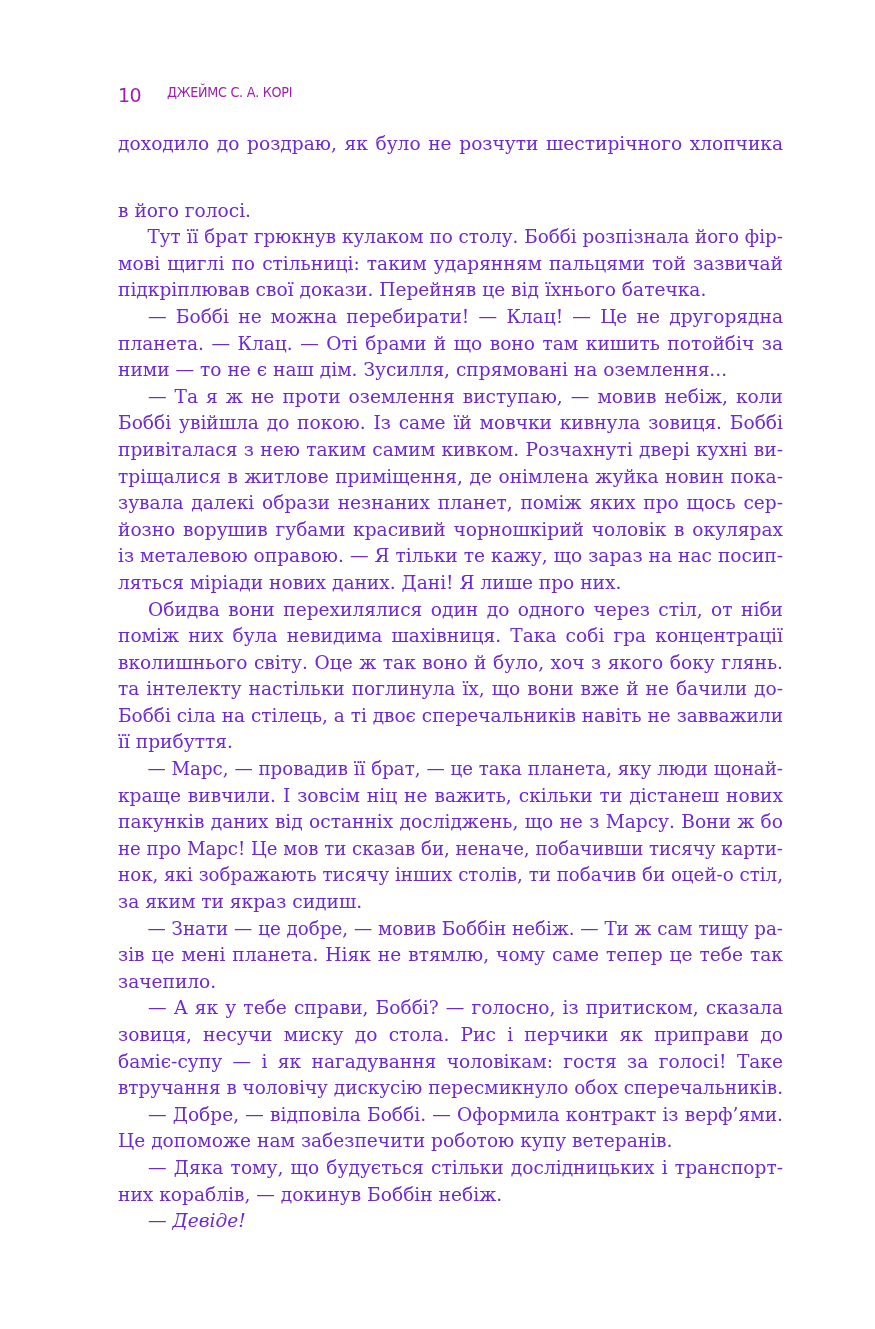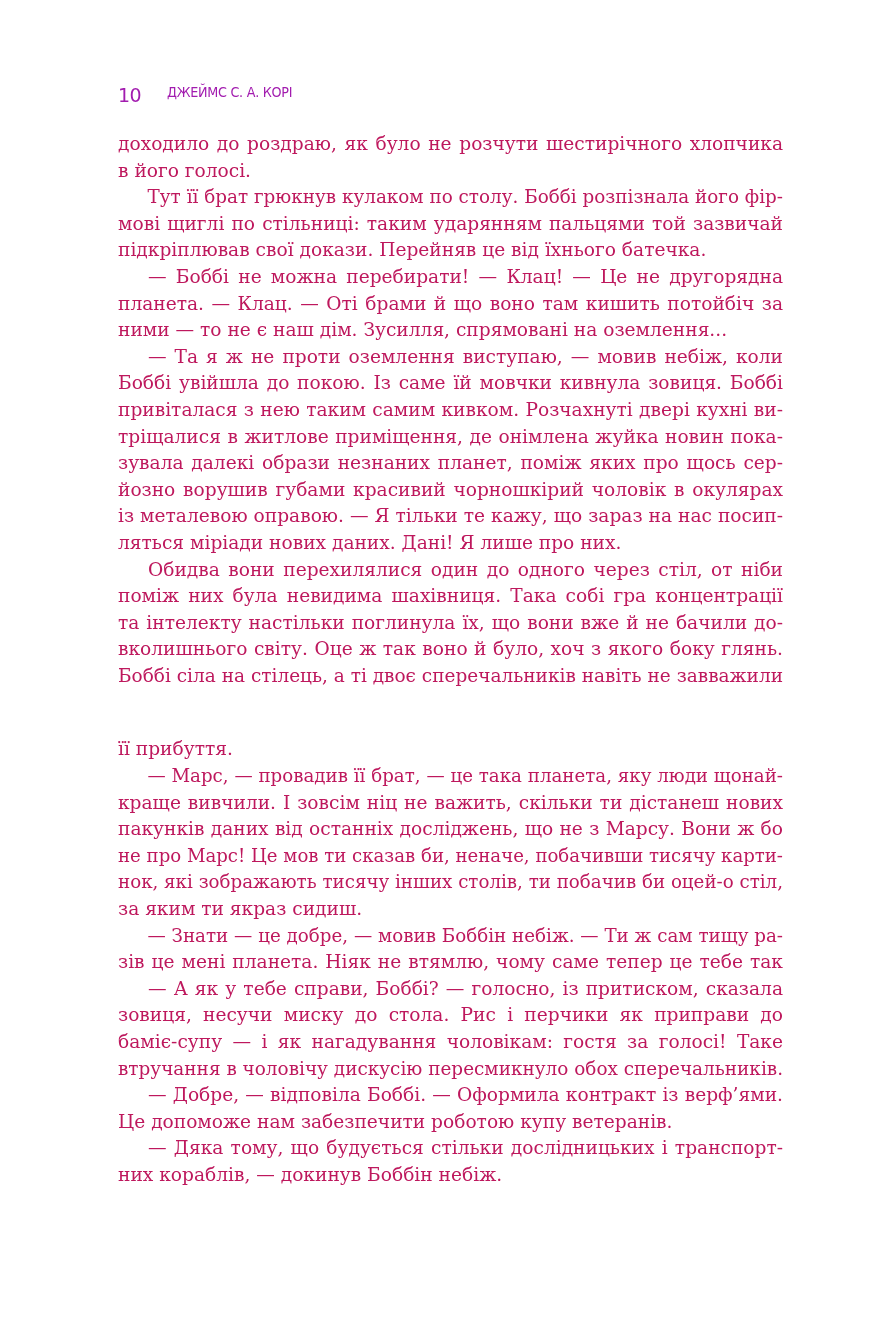--- a/index.html
+++ b/index.html
@@ -1,67 +1,69 @@
 <!DOCTYPE html>
 <html><head>
 <meta charset="utf-8">
 <style>
   html, body { margin: 0; padding: 0; background: #ffffff; }
   body { width: 875px; height: 1329px; position: relative; overflow: hidden; }
   .page { position: absolute; left: 0; top: 0; width: 875px; height: 1329px; background: #fff; }
   .running-head { position: absolute; left: 118px; top: 84px; height: 26px; display: flex; align-items: flex-start; color: #a21caf; }
   .page-num { font-family: "DejaVu Sans", sans-serif; font-size: 19px; letter-spacing: -0.5px; }
   .author { font-family: "DejaVu Sans", sans-serif; font-size: 14.5px; margin-left: 26px; letter-spacing: -0.3px; transform: scaleX(0.88); transform-origin: left; }
-  .text-block { position: absolute; left: 118px; top: 131px; width: 665px; font-family: "DejaVu Serif", serif; font-size: 18.6px; line-height: 26.6px; color: #be185d; }
+  .text-block { position: absolute; left: 118px; top: 131px; width: 665px; font-family: "DejaVu Serif", serif; font-size: 18.6px; line-height: 26.6px; color: #6d28d9; }
   .line { display: block; white-space: nowrap; text-align: justify; text-align-last: justify; height: 26.6px; transform-origin: left; }
   .line.last { text-align-last: left; }
   .line.indent { padding-left: 30px; box-sizing: border-box; }
   .italic { font-style: italic; }
 </style>
 </head>
 <body>
 
 <div class="page">
   <div class="running-head">
     <span class="page-num">10</span>
     <span class="author">ДЖЕЙМС С. А. КОРІ</span>
   </div>
   <div class="text-block" id="text-block">
       <div class="line" style="width: 665px;">доходило до роздраю, як було не розчути шестирічного хлопчика</div>
-      <div class="line last" style="width: 665px;">в його голосі.</div>
+      <div class="line last" style="width: 665px; margin-top: 40px;">в його голосі.</div>
       <div class="line indent" style="width: 674.147px; transform: scaleX(0.986432);">Тут її брат грюкнув кулаком по столу. Боббі розпізнала його фір-</div>
       <div class="line" style="width: 665px;">мові щиглі по стільниці: таким ударянням пальцями той зазвичай</div>
       <div class="line last" style="width: 665px;">підкріплював свої докази. Перейняв це від їхнього батечка.</div>
       <div class="line indent" style="width: 665px;">— Боббі не можна перебирати! — Клац! — Це не другорядна</div>
       <div class="line" style="width: 665px;">планета. — Клац. — Оті брами й що воно там кишить потойбіч за</div>
       <div class="line last" style="width: 665px;">ними — то не є наш дім. Зусилля, спрямовані на оземлення...</div>
       <div class="line indent" style="width: 665px;">— Та я ж не проти оземлення виступаю, — мовив небіж, коли</div>
       <div class="line" style="width: 665px;">Боббі увійшла до покою. Із саме їй мовчки кивнула зовиця. Боббі</div>
       <div class="line" style="width: 665px;">привіталася з нею таким самим кивком. Розчахнуті двері кухні ви-</div>
       <div class="line" style="width: 665px;">тріщалися в житлове приміщення, де онімлена жуйка новин пока-</div>
       <div class="line" style="width: 665px;">зувала далекі образи незнаних планет, поміж яких про щось сер-</div>
       <div class="line" style="width: 665px;">йозно ворушив губами красивий чорношкірий чоловік в окулярах</div>
       <div class="line" style="width: 665px;">із металевою оправою. — Я тільки те кажу, що зараз на нас посип-</div>
       <div class="line last" style="width: 665px;">ляться міріади нових даних. Дані! Я лише про них.</div>
       <div class="line indent" style="width: 665px;">Обидва вони перехилялися один до одного через стіл, от ніби</div>
       <div class="line" style="width: 665px;">поміж них була невидима шахівниця. Така собі гра концентрації</div>
+      <div class="line" style="width: 665px;">вколишнього світу. Оце ж так воно й було, хоч з якого боку глянь.</div>
       <div class="line" style="width: 665px;">та інтелекту настільки поглинула їх, що вони вже й не бачили до-</div>
-      <div class="line" style="width: 665px;">вколишнього світу. Оце ж так воно й було, хоч з якого боку глянь.</div>
       <div class="line" style="width: 668.844px; transform: scaleX(0.994253);">Боббі сіла на стілець, а ті двоє сперечальників навіть не завважили</div>
-      <div class="line last" style="width: 665px; margin-top: 47px;">її прибуття.</div>
+      <div class="line last" style="width: 665px;">її прибуття.</div>
       <div class="line indent" style="width: 679.105px; transform: scaleX(0.97923);">— Марс, — провадив її брат, — це така планета, яку люди щонай-</div>
       <div class="line" style="width: 665px;">краще вивчили. І зовсім ніц не важить, скільки ти дістанеш нових</div>
       <div class="line" style="width: 665px;">пакунків даних від останніх досліджень, що не з Марсу. Вони ж бо</div>
       <div class="line" style="width: 682.562px; transform: scaleX(0.97427);">не про Марс! Це мов ти сказав би, неначе, побачивши тисячу карти-</div>
       <div class="line" style="width: 678.109px; transform: scaleX(0.980668);">нок, які зображають тисячу інших столів, ти побачив би оцей-о стіл,</div>
       <div class="line last" style="width: 665px;">за яким ти якраз сидиш.</div>
       <div class="line indent" style="width: 677.207px; transform: scaleX(0.981975);">— Знати — це добре, — мовив Боббін небіж. — Ти ж сам тищу ра-</div>
       <div class="line" style="width: 665px;">зів це мені планета. Ніяк не втямлю, чому саме тепер це тебе так</div>
+      <div class="line last" style="width: 665px;">зачепило.</div>
       <div class="line indent" style="width: 665px;">— А як у тебе справи, Боббі? — голосно, із притиском, сказала</div>
       <div class="line" style="width: 665px;">зовиця, несучи миску до стола. Рис і перчики як приправи до</div>
       <div class="line" style="width: 665px;">баміє-супу — і як нагадування чоловікам: гостя за голосі! Таке</div>
       <div class="line" style="width: 671.297px; transform: scaleX(0.99062);">втручання в чоловічу дискусію пересмикнуло обох сперечальників.</div>
       <div class="line indent" style="width: 665px;">— Добре, — відповіла Боббі. — Оформила контракт із верф’ями.</div>
       <div class="line last" style="width: 665px;">Це допоможе нам забезпечити роботою купу ветеранів.</div>
       <div class="line indent" style="width: 665px;">— Дяка тому, що будується стільки дослідницьких і транспорт-</div>
       <div class="line last" style="width: 665px;">них кораблів, — докинув Боббін небіж.</div>
+      <div class="line indent last" style="width: 665px;"><span>— </span><span class="italic">Девіде!</span></div>
     </div>
 </div>
 
 </body></html>

